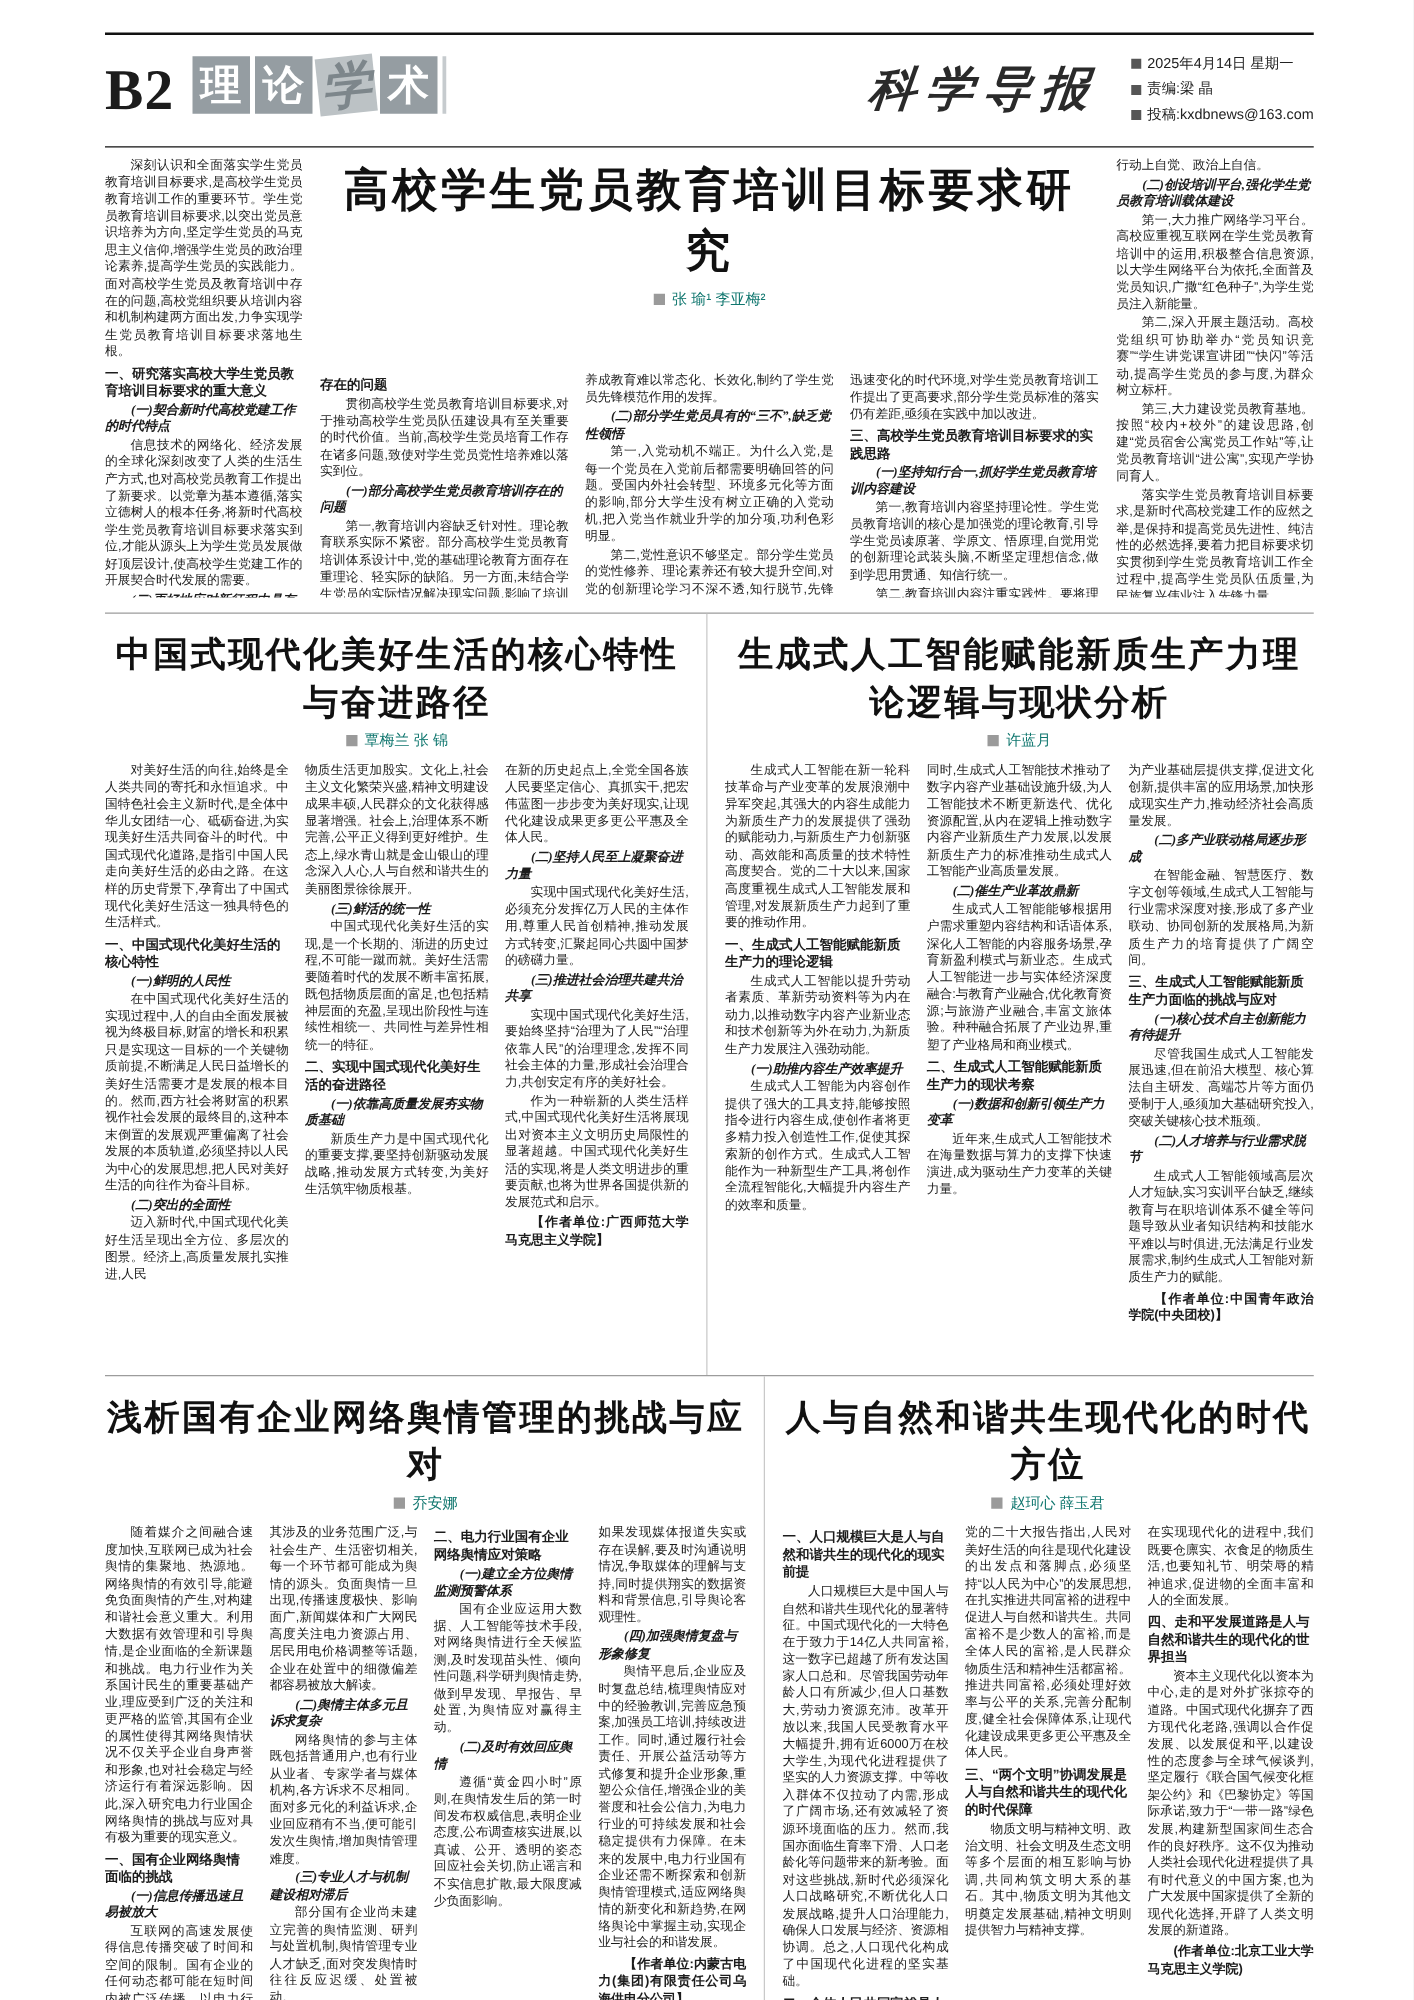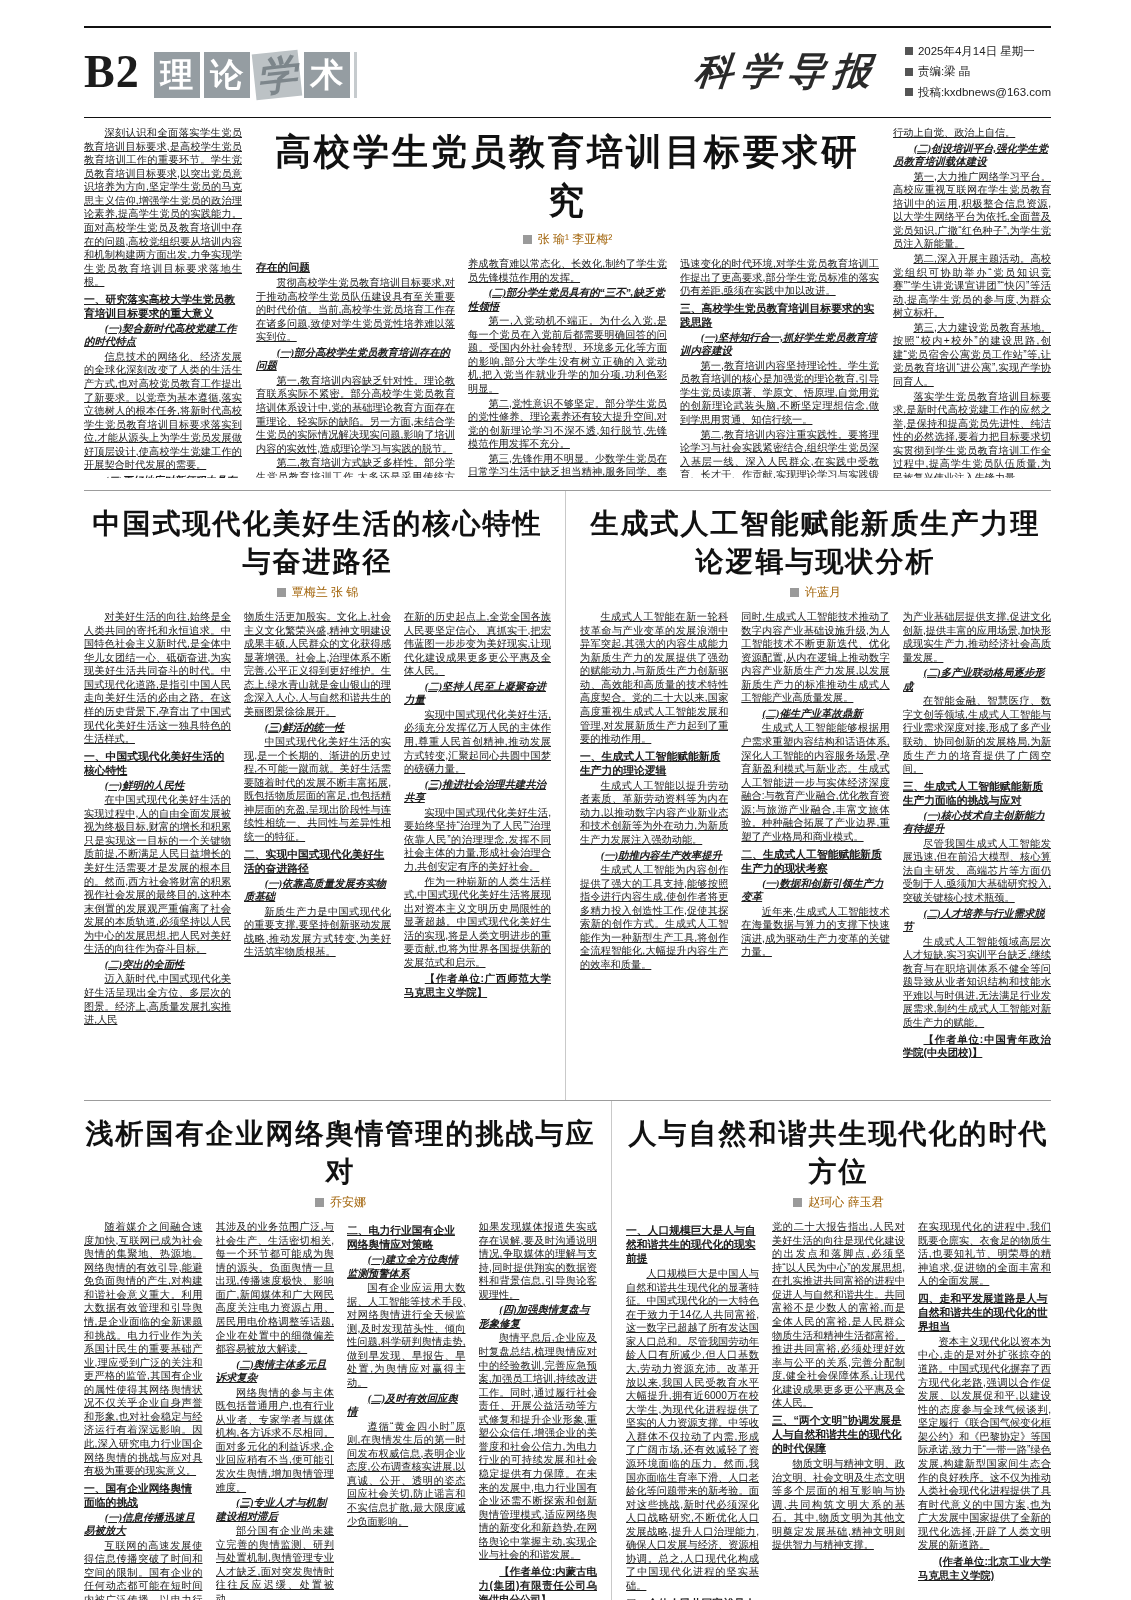--- a/index.html
+++ b/index.html
@@ -6,58 +6,58 @@
   html,body { background:#e8e8e8; }
   .page {
     width:1131px; height:1600px; margin:0 auto; background:#ffffff;
     font-family:"Liberation Sans", sans-serif; color:#1c1c1c;
     padding:26px 80px 18px 84px; position:relative; overflow:hidden;
   }
   
   header { border-top:2px solid #111; border-bottom:1px solid #111;
     display:flex; justify-content:space-between; align-items:center;
     padding:10px 0 12px; height:92px; }
-  .h-left { display:flex; align-items:flex-end; gap:14px; }
+  .h-left { display:flex; align-items:flex-start; gap:14px; }
   .pageno { font-family:"Liberation Serif", serif; font-weight:bold; font-size:46px; letter-spacing:1px; }
   .tiles { display:flex; gap:4px; align-items:center; }
   .tile { width:46px; height:46px; background:#959da2; color:#fff;
     display:flex; align-items:center; justify-content:center;
     font-size:33px; font-weight:bold; }
   .tile-script { background:#bcc2c5; color:#7d868b; font-family:"DejaVu Serif", serif;
     font-style:italic; font-size:40px; transform:rotate(-6deg); }
   .tiles-endbar { width:3px; height:46px; background:#c6cbce; }
   .h-right { display:flex; align-items:center; gap:26px; }
   .masthead { font-family:"DejaVu Serif", serif; font-style:italic; font-weight:bold;
     font-size:38px; letter-spacing:8px; color:#2a2a2a; transform:skewX(-6deg); }
   .pubinfo { font-size:11.5px; line-height:1.75; color:#222; }
   .info-line { display:flex; align-items:center; gap:5px; white-space:nowrap; }
   .sq { display:inline-block; width:8px; height:8px; background:#555; flex:0 0 auto; }
   .byline .sq { background:#9a9a9a; width:9px; height:9px; }
   
   .headline { text-align:center; font-weight:bold; color:#111; }
   .headline.xl { font-size:36px; letter-spacing:3px; margin:2px 0 2px; }
   .headline.md { font-size:28px; letter-spacing:2px; margin:4px 0 2px; }
-  .byline { text-align:center; font-size:12px; margin:3px 0 9px; color:#a16207;
+  .byline { text-align:center; font-size:12px; margin:3px 0 9px; color:#0f766e;
     display:flex; align-items:center; justify-content:center; gap:6px; }
   .colwrap { display:flex; gap:13px; overflow:hidden; }
-  .col { flex:1 1 0; overflow:hidden; min-width:0;text-decoration:underline; }
+  .col { flex:1 1 0; overflow:hidden; min-width:0; }
   .p-lead, .p-body, .p-cont { font-size:10.2px; line-height:1.33; text-align:justify;
     text-indent:2em; margin:0 0 1px; }
   .p-cont { text-indent:0; }
   .p-h1 { font-size:10.8px; font-weight:bold; line-height:1.3; margin:3px 0 2px; text-indent:0; }
   .p-h2 { font-size:10.4px; font-weight:bold; font-style:italic;
     font-family:"Liberation Serif", serif; line-height:1.3; margin:2px 0 1px; text-indent:2em; }
   .p-author { font-size:10.4px; font-weight:bold; line-height:1.33; text-align:justify;
     text-indent:2em; margin-top:3px; }
   
   .a1 { border-bottom:1px solid #9c9c9c; padding:8px 0 12px; }
   .a1-grid { display:flex; gap:14px; height:352px; }
   .a1-side { width:158px; flex:0 0 auto; height:100%; }
   .a1-center { flex:1 1 auto; display:flex; flex-direction:column; min-width:0; }
-  .a1-center .colwrap { flex:1 1 auto; min-height:0; }
+  .a1-center .colwrap { flex:1 1 auto; min-height:0;margin-top:41px; }
   
   .row { display:flex; }
   .row-mid { border-bottom:1px solid #9c9c9c; }
   .art { padding:10px 0 12px; }
   .art2 { width:482px; flex:0 0 auto; padding-right:14px; border-right:1px solid #c9c9c9; }
   .art3 { flex:1 1 auto; padding-left:14px; min-width:0; }
   .art4 { width:528px; flex:0 0 auto; padding-right:14px; border-right:1px solid #c9c9c9; }
   .art5 { flex:1 1 auto; padding-left:14px; min-width:0; }
   .cols-mid { height:478px; }
   .cols-bot { height:452px; }

